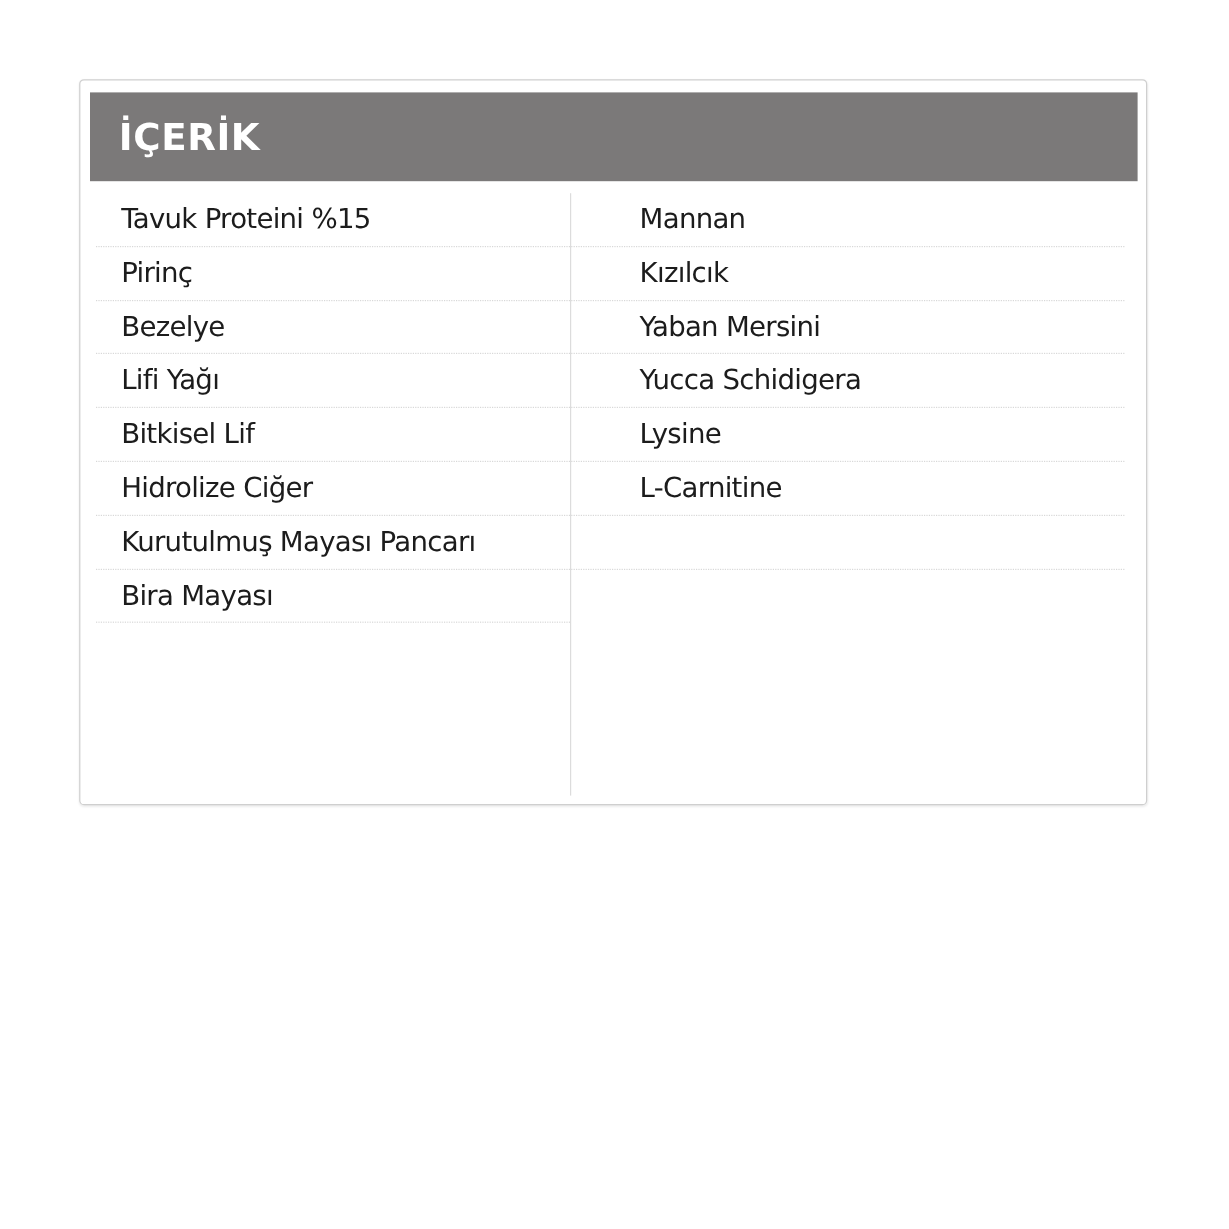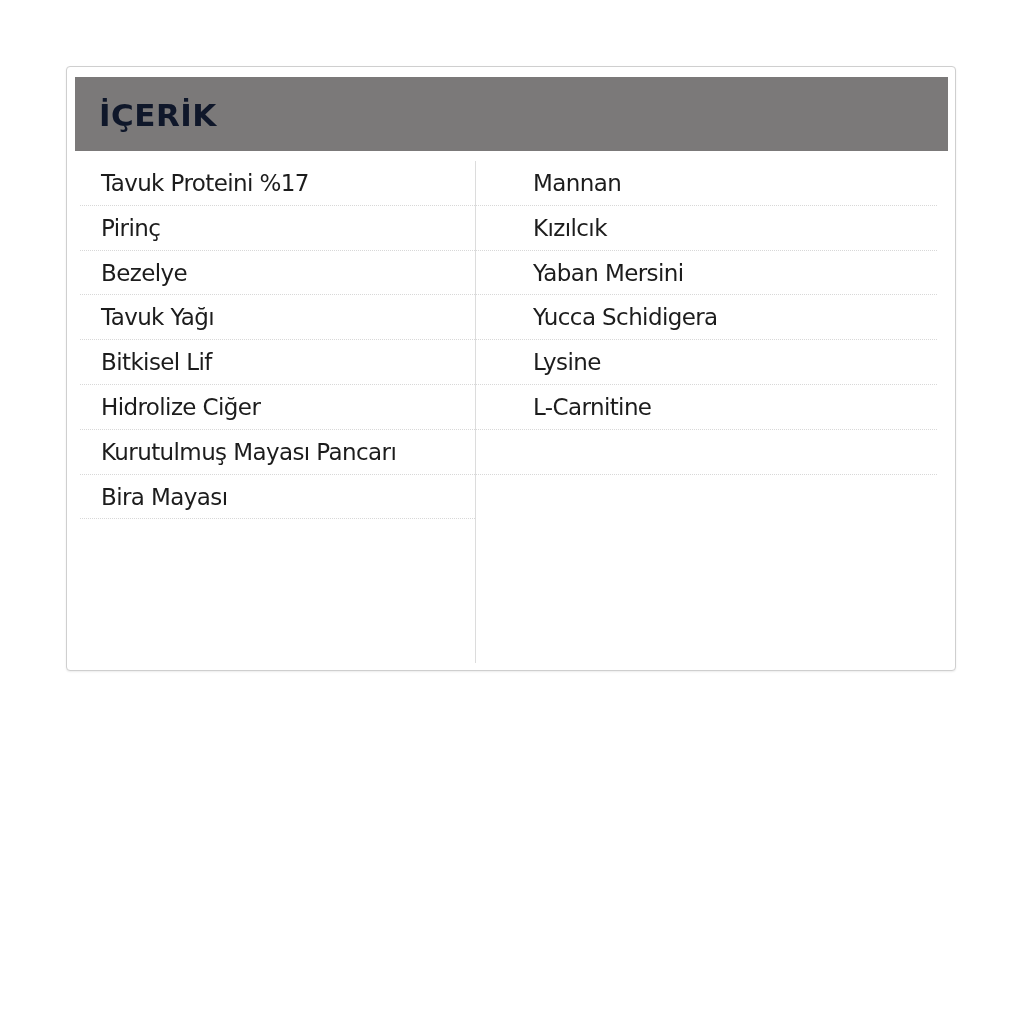--- a/index.html
+++ b/index.html
@@ -37,21 +37,21 @@
       box-sizing: border-box;
     }
     .header-title {
       position: absolute;
       left: 24px;
       top: 18px;
       font-family: "DejaVu Sans", sans-serif;
       font-weight: bold;
       font-size: 31px;
       letter-spacing: 0.5px;
-      color: #0f172a;
+      color: #ffffff;
       line-height: 40px;
     }
     .col {
       position: absolute;
       top: 94px;
       list-style: none;
       margin: 0;
       padding: 0;
     }
     .col-left {
@@ -88,30 +88,30 @@
 </head>
 <body>
 
 <div class="card">
   <div class="header">
     <div class="header-title">İÇERİK</div>
   </div>
 
   <ul class="col col-left">
     <li class="row">
-        <span>Tavuk Proteini %17</span>
+        <span>Tavuk Proteini %15</span>
       </li>
     <li class="row">
         <span>Pirinç</span>
       </li>
     <li class="row">
         <span>Bezelye</span>
       </li>
     <li class="row">
-        <span>Tavuk Yağı</span>
+        <span>Lifi Yağı</span>
       </li>
     <li class="row">
         <span>Bitkisel Lif</span>
       </li>
     <li class="row">
         <span>Hidrolize Ciğer</span>
       </li>
     <li class="row">
         <span>Kurutulmuş Mayası Pancarı</span>
       </li>

